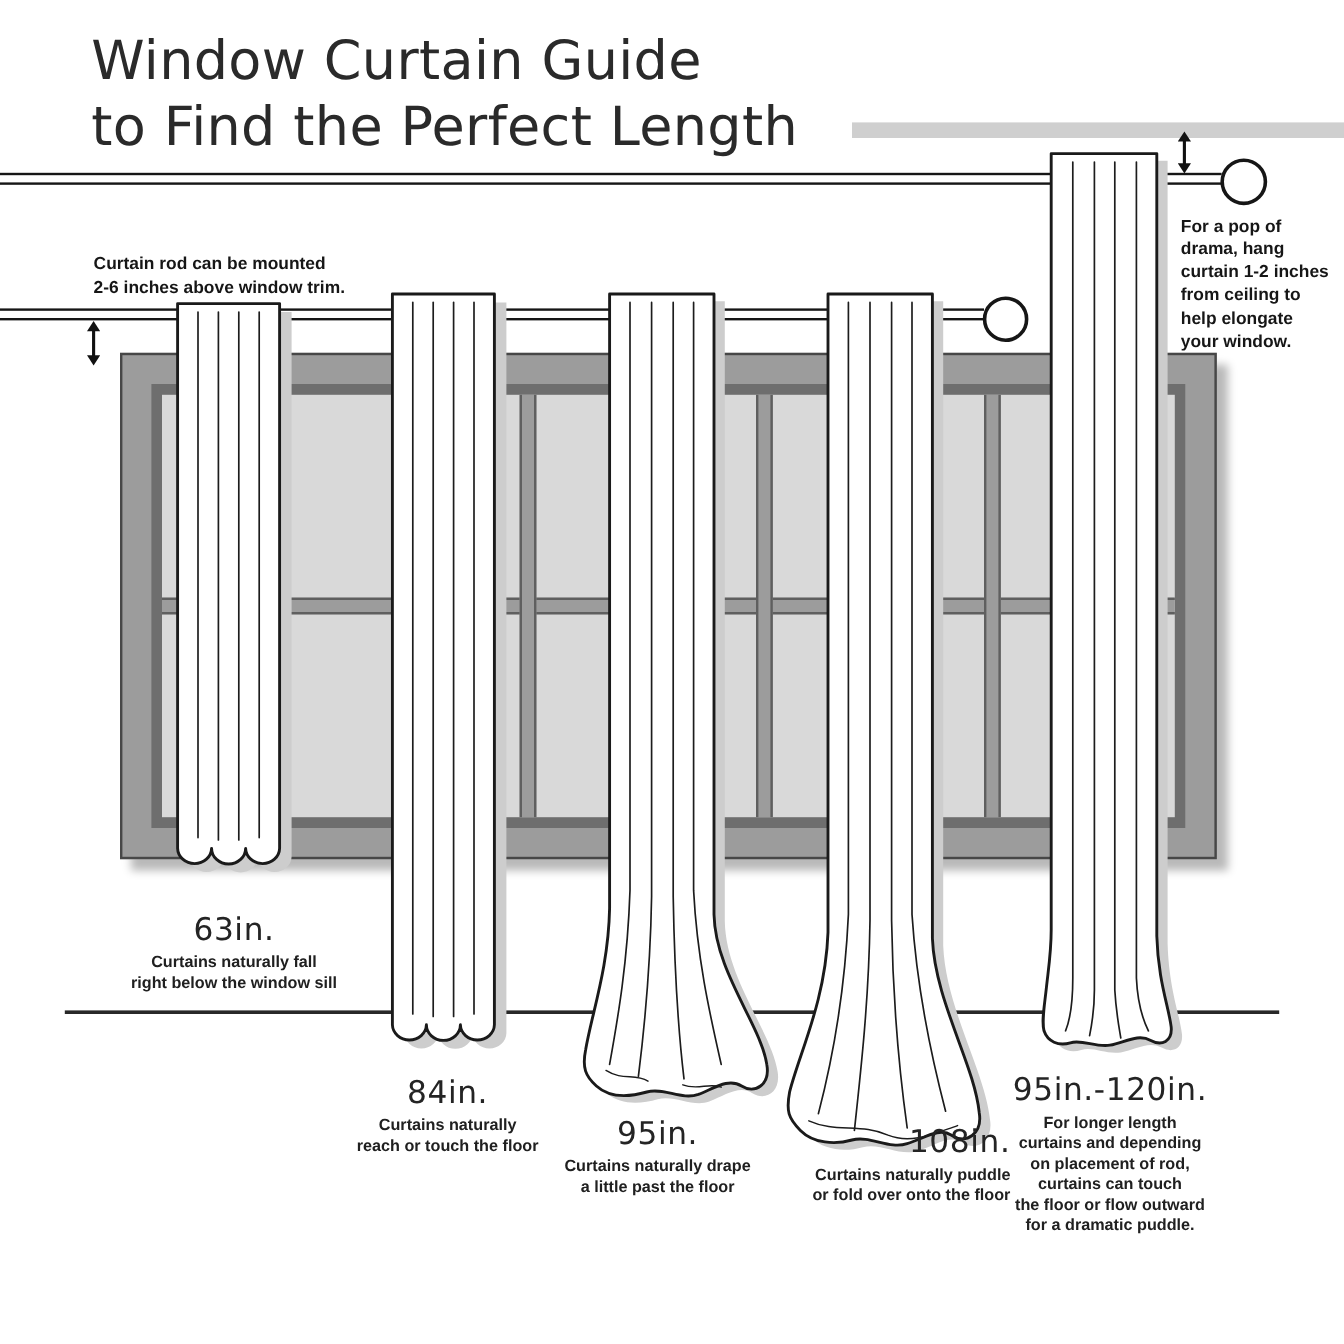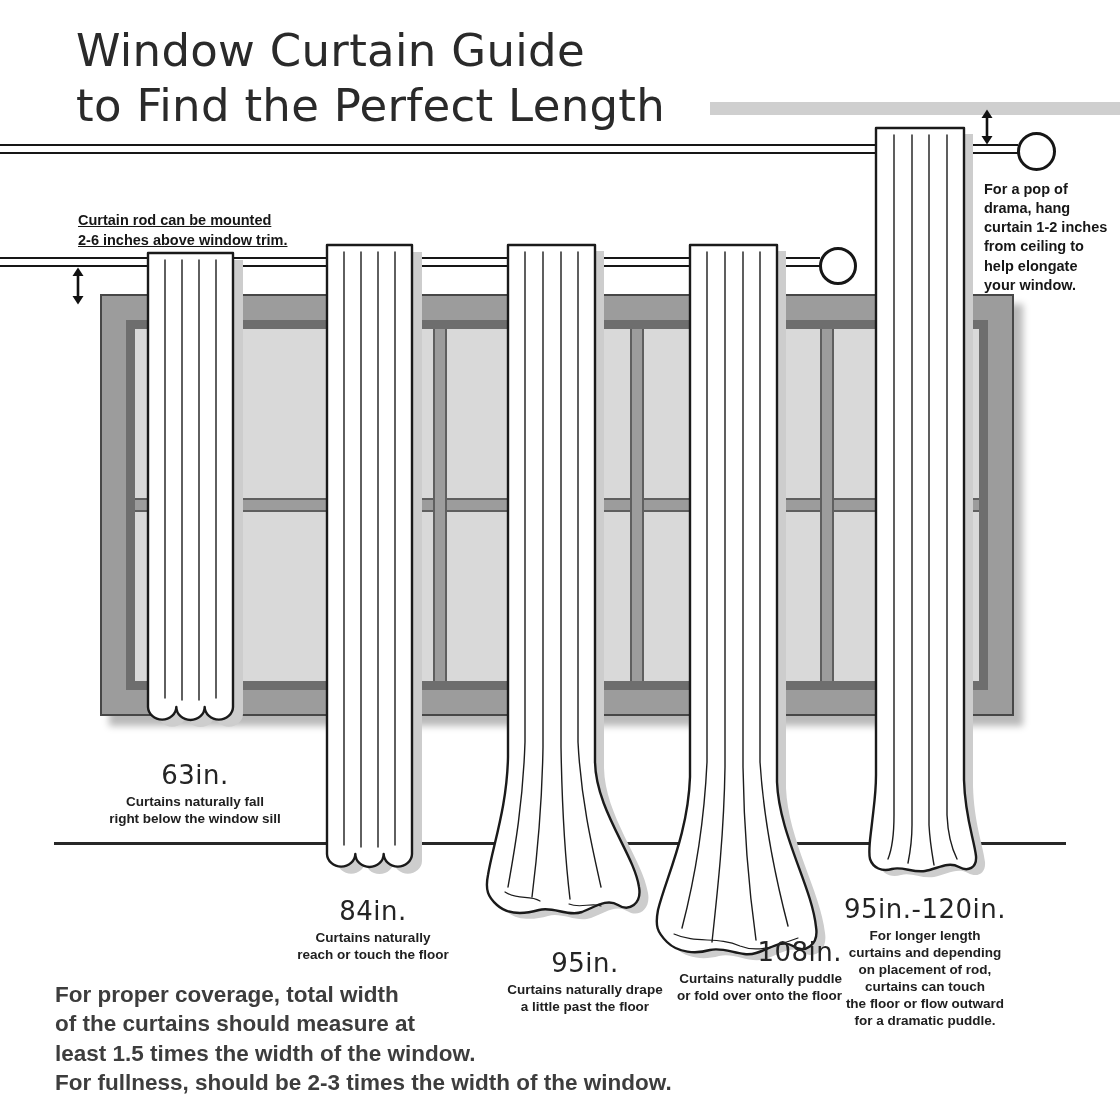--- a/index.html
+++ b/index.html
@@ -13,21 +13,21 @@
   .ceiling-bar{left:710px;top:102px;width:410px;height:13px;background:#cfcfcf;}
 
   .rod{background:#ffffff;height:6px;border-top:2.5px solid #161616;border-bottom:2.5px solid #161616;}
   .rod-top{left:0;top:144px;width:1018px;}
   .rod-low{left:0;top:257px;width:820px;}
   .finial{width:32px;height:32px;border:3px solid #161616;border-radius:50%;background:#ffffff;}
   .finial-top{left:1017px;top:132px;width:33px;height:33px;}
   .finial-low{left:819px;top:247px;}
 
   .intro{left:78px;top:162px;font-size:14.5px;line-height:1.5;color:#1f1f1f;}
-  .rod-note{left:78px;top:211px;font-size:14.5px;font-weight:700;line-height:1.35;color:#161616;text-decoration:underline;}
+  .rod-note{left:78px;top:211px;font-size:14.5px;font-weight:700;line-height:1.35;color:#161616;}
   .ceiling-note{left:984px;top:180px;width:140px;font-size:14.5px;font-weight:700;line-height:1.32;color:#161616;}
 
   .window{left:100px;top:294px;width:910px;height:418px;background:#9c9c9c;border:2px solid #474747;
           box-shadow:9px 10px 7px rgba(0,0,0,.28);}
   .sash{position:absolute;inset:24px;background:#d9d9d9;border:9px solid #6e6e6e;}
   .mull-h{position:absolute;left:0;right:0;top:calc(50% - 7px);height:14px;background:#9c9c9c;
           border-top:2px solid #5f5f5f;border-bottom:2px solid #5f5f5f;box-sizing:border-box;}
   .mull-v{position:absolute;top:0;bottom:0;width:14px;background:#9c9c9c;
           border-left:2px solid #5f5f5f;border-right:2px solid #5f5f5f;box-sizing:border-box;}
 
@@ -174,21 +174,21 @@
     <div class="cap preline">Curtains naturally fall
 right below the window sill</div>
   </div>
 
   <div class="abs label" style="left:273px;top:896px;width:200px;">
     <div class="len-num">84in.</div>
     <div class="cap preline">Curtains naturally
 reach or touch the floor</div>
   </div>
 
-  <div class="abs label" style="left:485px;top:930px;width:200px;margin-top:18px;">
+  <div class="abs label" style="left:448px;top:930px;width:200px;">
     <div class="len-num">95in.</div>
     <div class="cap preline">Curtains naturally drape
 a little past the floor</div>
   </div>
 
   <div class="abs label" style="left:642px;top:937px;width:200px;text-align:right;">
     <div class="len-num">108in.</div>
     <div class="cap preline">Curtains naturally puddle
 or fold over onto the floor</div>
   </div>
@@ -196,18 +196,14 @@
   <div class="abs label" style="left:813px;top:894px;width:224px;">
     <div class="len-num">95in.-120in.</div>
     <div class="cap preline">For longer length
 curtains and depending
 on placement of rod,
 curtains can touch
 the floor or flow outward
 for a dramatic puddle.</div>
   </div>
 
-  <div class="abs footer-note preline">For proper coverage, total width
-of the curtains should measure at
-least 1.5 times the width of the window.
-For fullness, should be 2-3 times the width of the window.</div>
 
 </div>
 
 </body></html>

